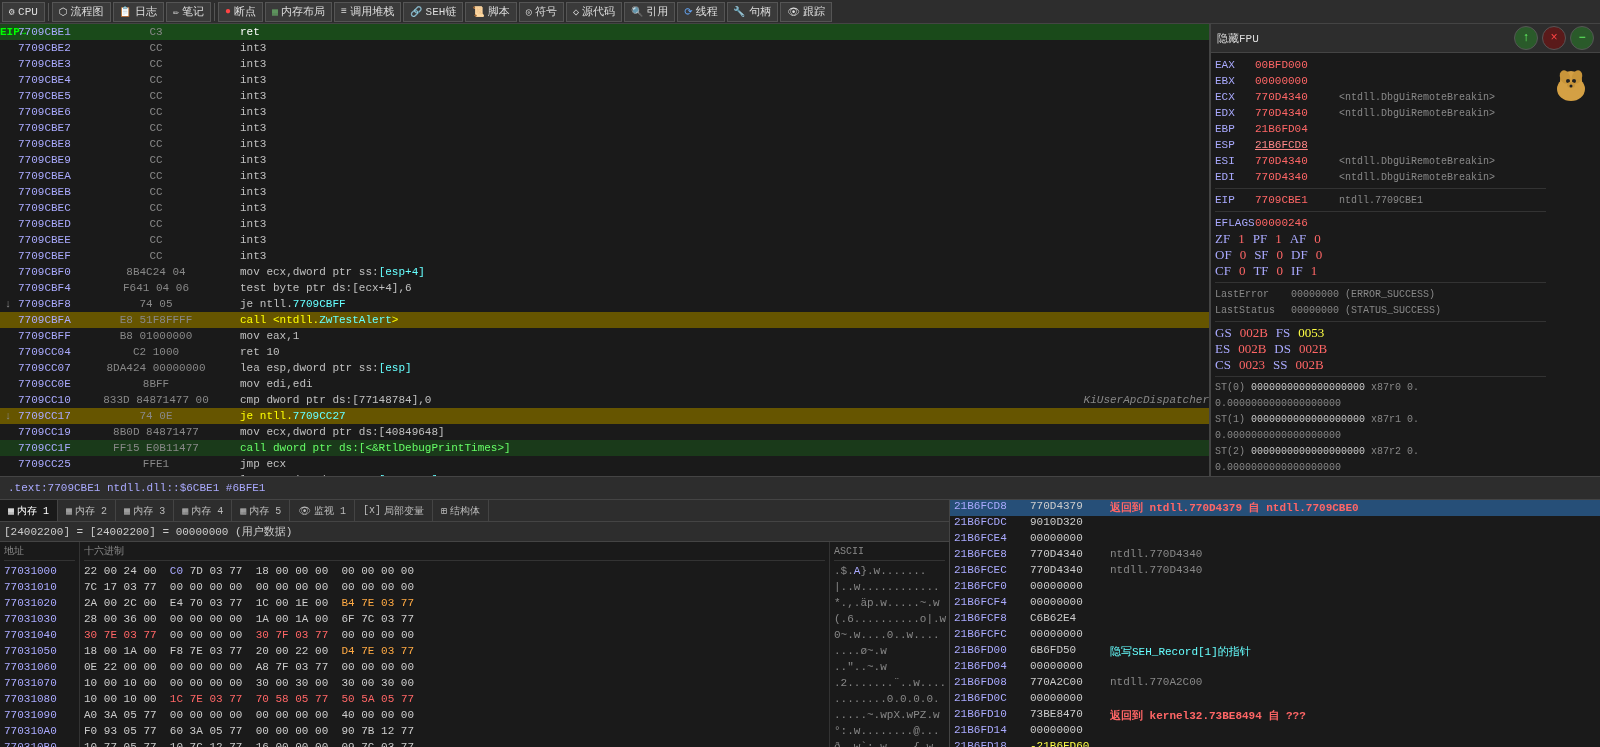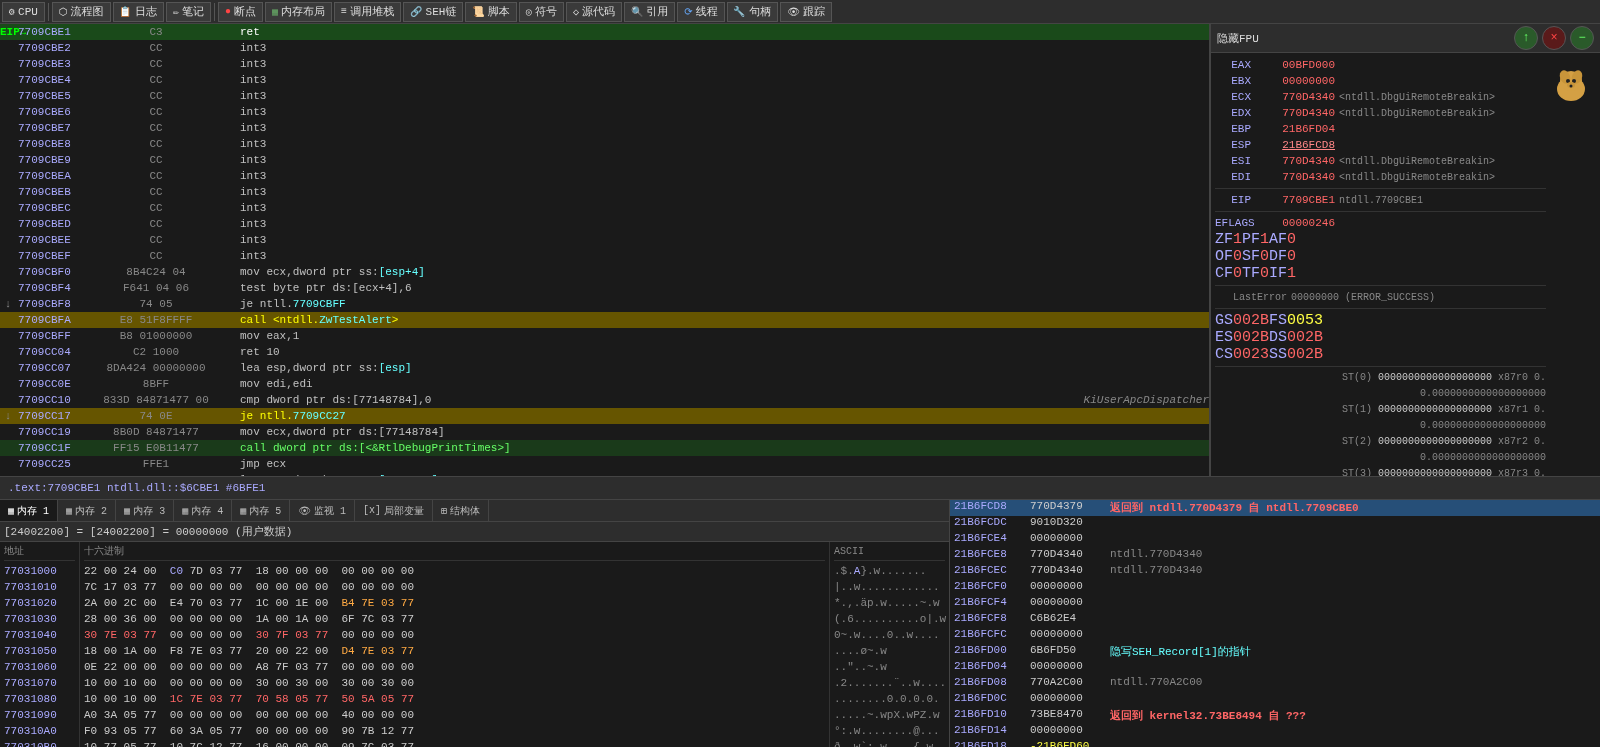--- a/index.html
+++ b/index.html
@@ -109,21 +109,21 @@
     .reg-row {
       display: flex;
       align-items: center;
       height: 16px;
       gap: 4px;
     }
     .reg-name { color: #aaaaff; width: 36px; flex-shrink: 0; }
     .reg-val { color: #ff6666; width: 80px; flex-shrink: 0; cursor: pointer; }
     .reg-comment { color: #888; font-size: 10px; }
     .reg-sep { height: 1px; background: #333; margin: 3px 0; }
-    .reg-flag-row { display: flex; color: #888; font-size: 15px; }
+    .reg-flag-row { display: flex; gap: 8px; color: #888; font-size: 13px; font-family: Liberation Serif, serif; }
     .reg-flag-name { color: #aaaaff; }
     .reg-flag-val { color: #ff6666; }
 
     
     #status-bar {
       background: #2d2d2d;
       border-top: 1px solid #444;
       border-bottom: 1px solid #444;
       height: 24px;
       display: flex;
@@ -482,21 +482,21 @@
       <div class="disasm-row highlighted-yellow">
         <span class="dis-arrow jump-arrow-false">↓</span>
         <span class="dis-addr color-blue">7709CC17</span>
         <span class="dis-bytes">74 0E</span>
         <span class="dis-instr color-yellow">je ntll.<span class="color-cyan">7709CC27</span></span>
       </div>
       <div class="disasm-row">
         <span class="dis-arrow"></span>
         <span class="dis-addr color-blue">7709CC19</span>
         <span class="dis-bytes">8B0D 84871477</span>
-        <span class="dis-instr">mov ecx,dword ptr ds:[77148784]</span>
+        <span class="dis-instr">mov ecx,dword ptr ds:[40849648]</span>
       </div>
       <div class="disasm-row highlighted-green">
         <span class="dis-arrow"></span>
         <span class="dis-addr color-blue">7709CC1F</span>
         <span class="dis-bytes">FF15 E0B11477</span>
         <span class="dis-instr color-green">call dword ptr ds:[&lt;&amp;RtlDebugPrintTimes&gt;]</span>
       </div>
       <div class="disasm-row">
         <span class="dis-arrow"></span>
         <span class="dis-addr color-blue">7709CC25</span>
@@ -517,21 +517,21 @@
     <div id="reg-panel-title">
       <span>隐藏FPU</span>
       <div style="display:flex;gap:4px;">
         <div class="reg-icon-btn reg-icon-green" title="Toggle FPU">↑</div>
         <div class="reg-icon-btn reg-icon-red">×</div>
         <div class="reg-icon-btn reg-icon-green">−</div>
       </div>
     </div>
     <div id="reg-content">
       <div style="display:flex;">
-        <div style="flex:1;text-align:right;">
+        <div style="flex:1;">
 
           <div class="reg-row">
             <span class="reg-name">EAX</span>
             <span class="reg-val">00BFD000</span>
           </div>
           <div class="reg-row">
             <span class="reg-name">EBX</span>
             <span class="reg-val">00000000</span>
           </div>
           <div class="reg-row">
@@ -600,20 +600,24 @@
               <span class="reg-flag-val">0</span>
             <span class="reg-flag-name">IF</span>
               <span class="reg-flag-val">1</span>
           </div>
 
           <div class="reg-sep"></div>
 
           <div class="reg-row">
             <span style="color:#888;font-size:10px;width:72px;flex-shrink:0">LastError</span>
             <span class="reg-comment">00000000 (ERROR_SUCCESS)</span>
+          </div>
+          <div class="reg-row">
+            <span style="color:#888;font-size:10px;width:72px;flex-shrink:0">LastStatus</span>
+            <span class="reg-comment">00000000 (STATUS_SUCCESS)</span>
           </div>
 
           <div class="reg-sep"></div>
 
           <div class="reg-flag-row">
             <span class="reg-flag-name">GS</span>
               <span class="reg-flag-val">002B</span>
             <span class="reg-flag-name">FS</span>
               <span class="reg-flag-val" style="color:#ffff44">0053</span>
           </div>

